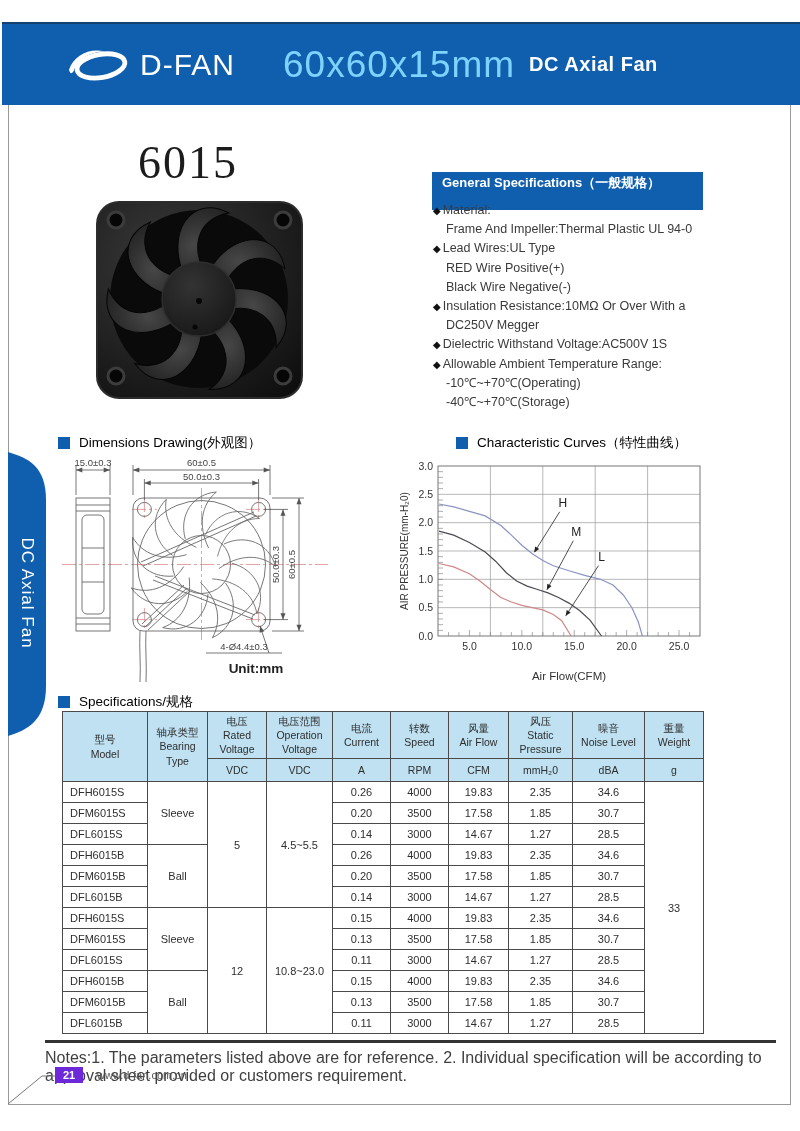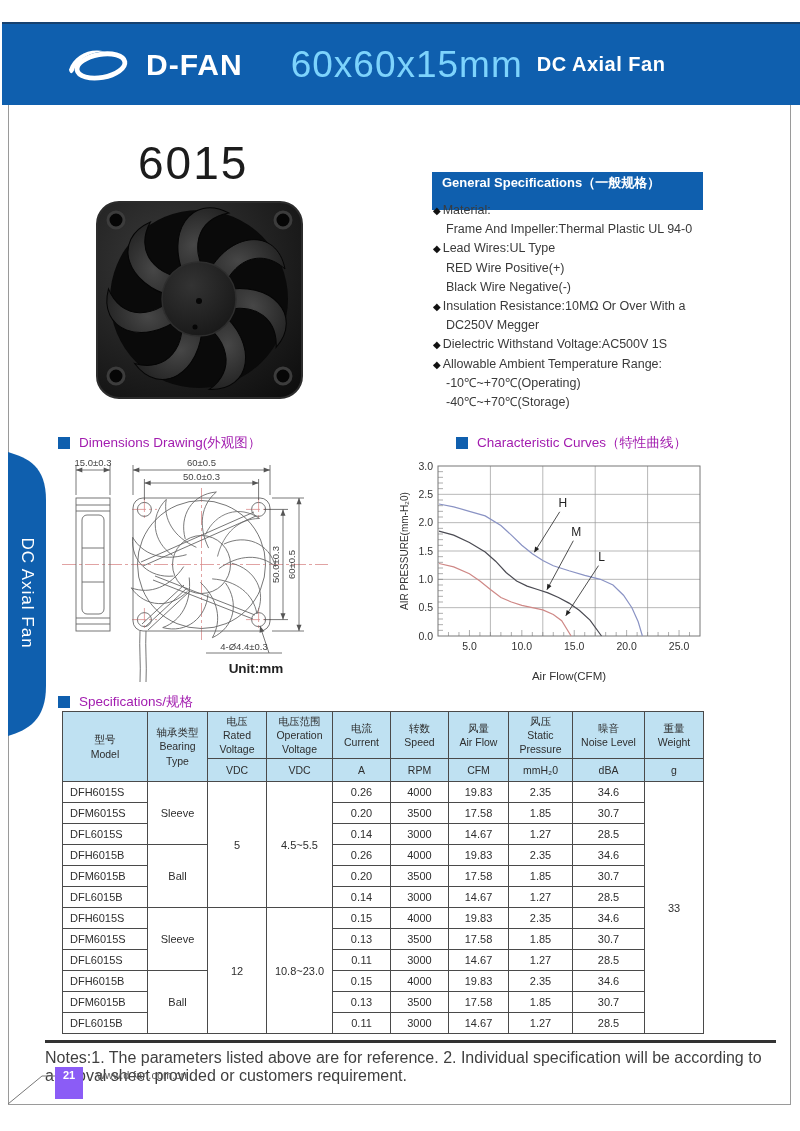--- a/index.html
+++ b/index.html
@@ -4,52 +4,52 @@
 <style>
   html,body{margin:0;padding:0;background:#fff;}
   .page{position:relative;width:800px;height:1131px;background:#fff;overflow:hidden;
         font-family:"Liberation Sans",sans-serif;color:#333;}
   
   .pb{position:absolute;background:#9a9a9a;}
   
   .header{position:absolute;left:2px;top:22px;width:798px;height:81px;background:#0f5fae;
           border-top:2px solid #16416f;display:flex;align-items:center;}
   .logo-wrap{display:flex;align-items:center;margin-left:66px;}
-  .logo-text{color:#fff;font-size:30px;font-weight:bold;letter-spacing:1px;margin-left:16px;}
+  .logo-text{color:#fff;font-size:30px;font-weight:normal;letter-spacing:1px;margin-left:10px;}
   .hdr-title{color:#7dd3fc;font-size:37px;margin-left:48px;letter-spacing:1px;}
   .hdr-sub{color:#fff;font-size:20px;font-weight:600;margin-left:14px;letter-spacing:0.5px;}
   
-  .model-no{position:absolute;left:138px;top:136px;font-size:46px;color:#1c1c1c;letter-spacing:2px;}
+  .model-no{position:absolute;left:138px;top:136px;font-size:46px;color:#1c1c1c;letter-spacing:2px;font-family:Liberation Serif, serif;}
   
   .side-tab-svg{position:absolute;left:0;top:448px;width:52px;height:292px;}
   .side-tab-label{position:absolute;left:-114px;top:576px;width:282px;height:34px;
        transform:rotate(90deg);color:#fff;font-size:17px;text-align:center;letter-spacing:1px;line-height:34px;}
   
   .gs-head{position:absolute;left:432px;top:172px;width:261px;height:38px;background:#0f5fae;
            color:#fff;font-size:13px;font-weight:bold;line-height:22px;padding-left:10px;}
   .gs-list{position:absolute;left:433px;top:201px;width:360px;font-size:12.5px;color:#3a3a3a;}
   .gs-line{line-height:19.2px;white-space:nowrap;}
   .gs-line.ind{padding-left:13px;}
   .dia{font-size:10px;margin-right:2px;color:#111;}
   
-  .sec-head{position:absolute;font-size:13.5px;color:#a21caf;display:flex;align-items:center;}
+  .sec-head{position:absolute;font-size:13.5px;color:#000000;display:flex;align-items:center;}
   .bullet-sq{width:12px;height:12px;background:#0f5fae;display:inline-block;margin-right:9px;}
   
   .spec-table{position:absolute;left:62px;top:711px;border-collapse:collapse;table-layout:fixed;width:641px;}
   .spec-table th,.spec-table td{border:1px solid #4a4a4a;font-size:11px;color:#2e2e2e;
        text-align:center;padding:0;overflow:hidden;}
   .spec-table thead th{background:#bfe1f2;font-weight:400;white-space:pre-line;font-size:10.5px;line-height:1.35;}
   .spec-table thead tr.r1 th{height:46px;}
   .spec-table thead tr.r2 th{height:22px;}
   .spec-table tbody td{height:20px;background:#fff;}
   .spec-table td.c-model{text-align:left;padding-left:7px;}
   
   .notes-rule{position:absolute;left:45px;top:1040px;width:731px;height:3px;background:#333;}
   .notes{position:absolute;left:45px;top:1049px;width:740px;font-size:16px;color:#3f3f3f;}
-  .page-badge{position:absolute;left:55px;top:1067px;width:28px;height:32px;background:#8b5cf6;
+  .page-badge{position:absolute;left:55px;top:1067px;width:28px;height:16px;background:#6d28d9;
        color:#fff;font-size:11px;font-weight:bold;text-align:center;line-height:16px;}
   .site{position:absolute;left:97px;top:1069px;font-size:11px;color:#555;}
   .foot-line-svg{position:absolute;left:0;top:1060px;width:100px;height:50px;}
   svg text{font-family:"Liberation Sans",sans-serif;}
 </style>
 </head>
 <body>
 
 <div class="page">
 

